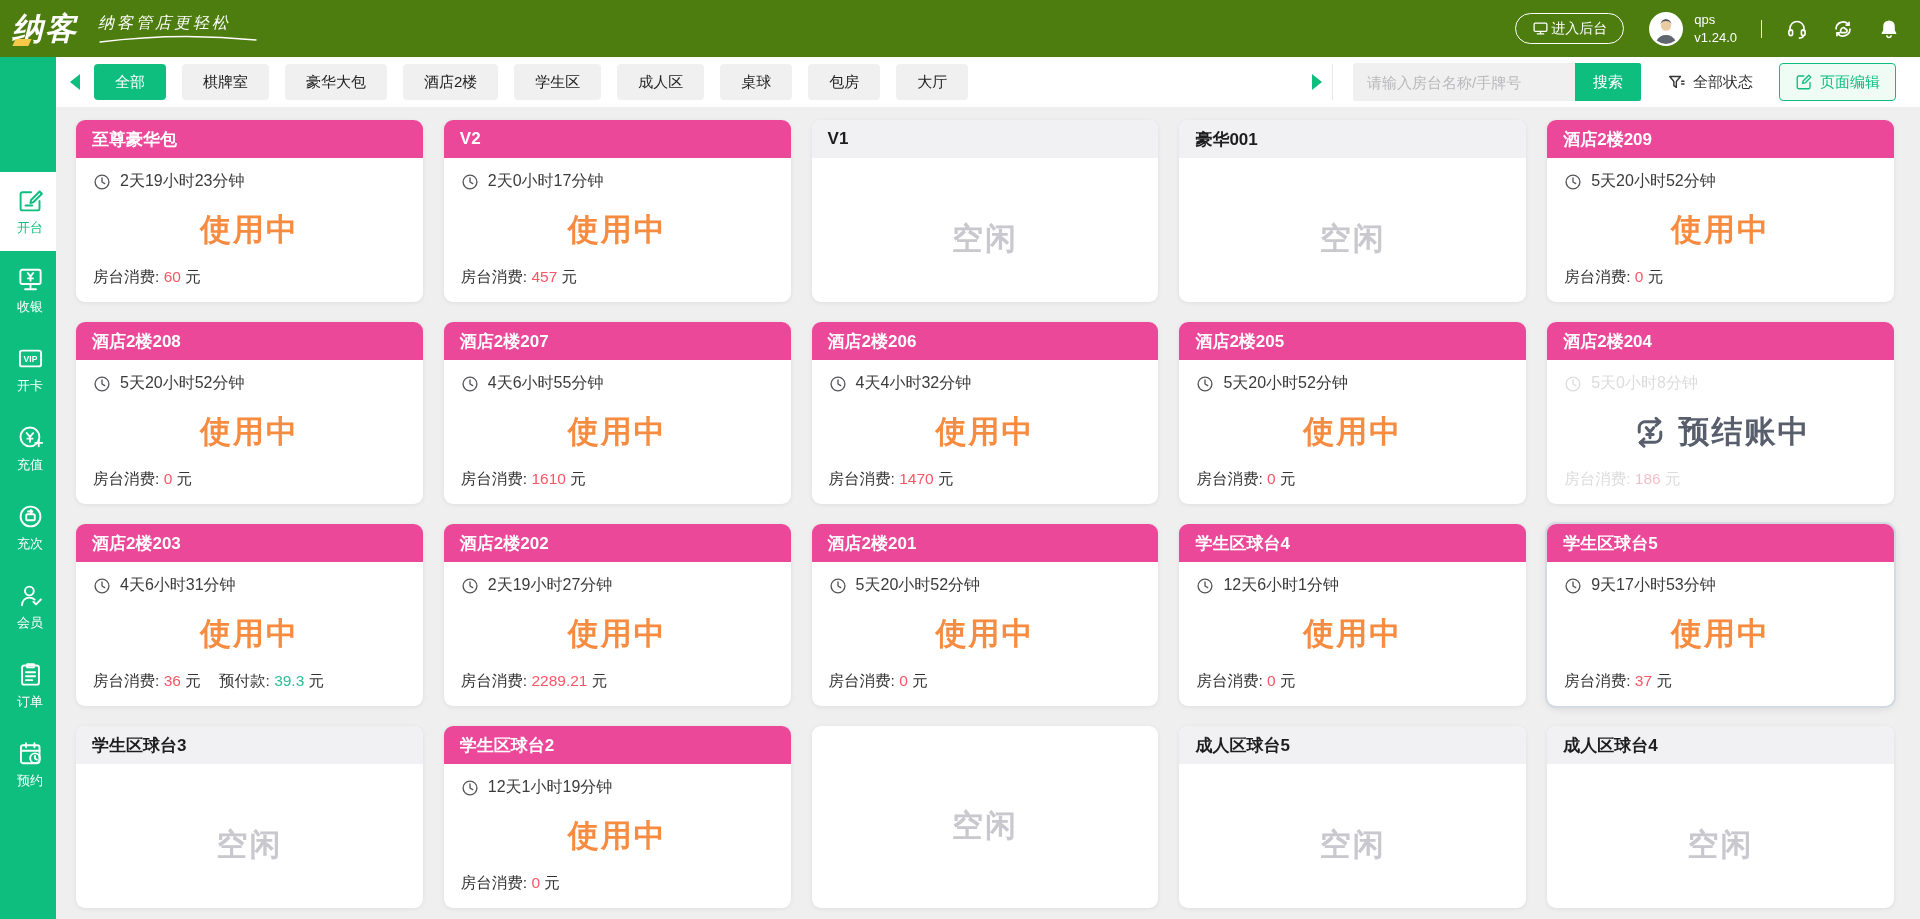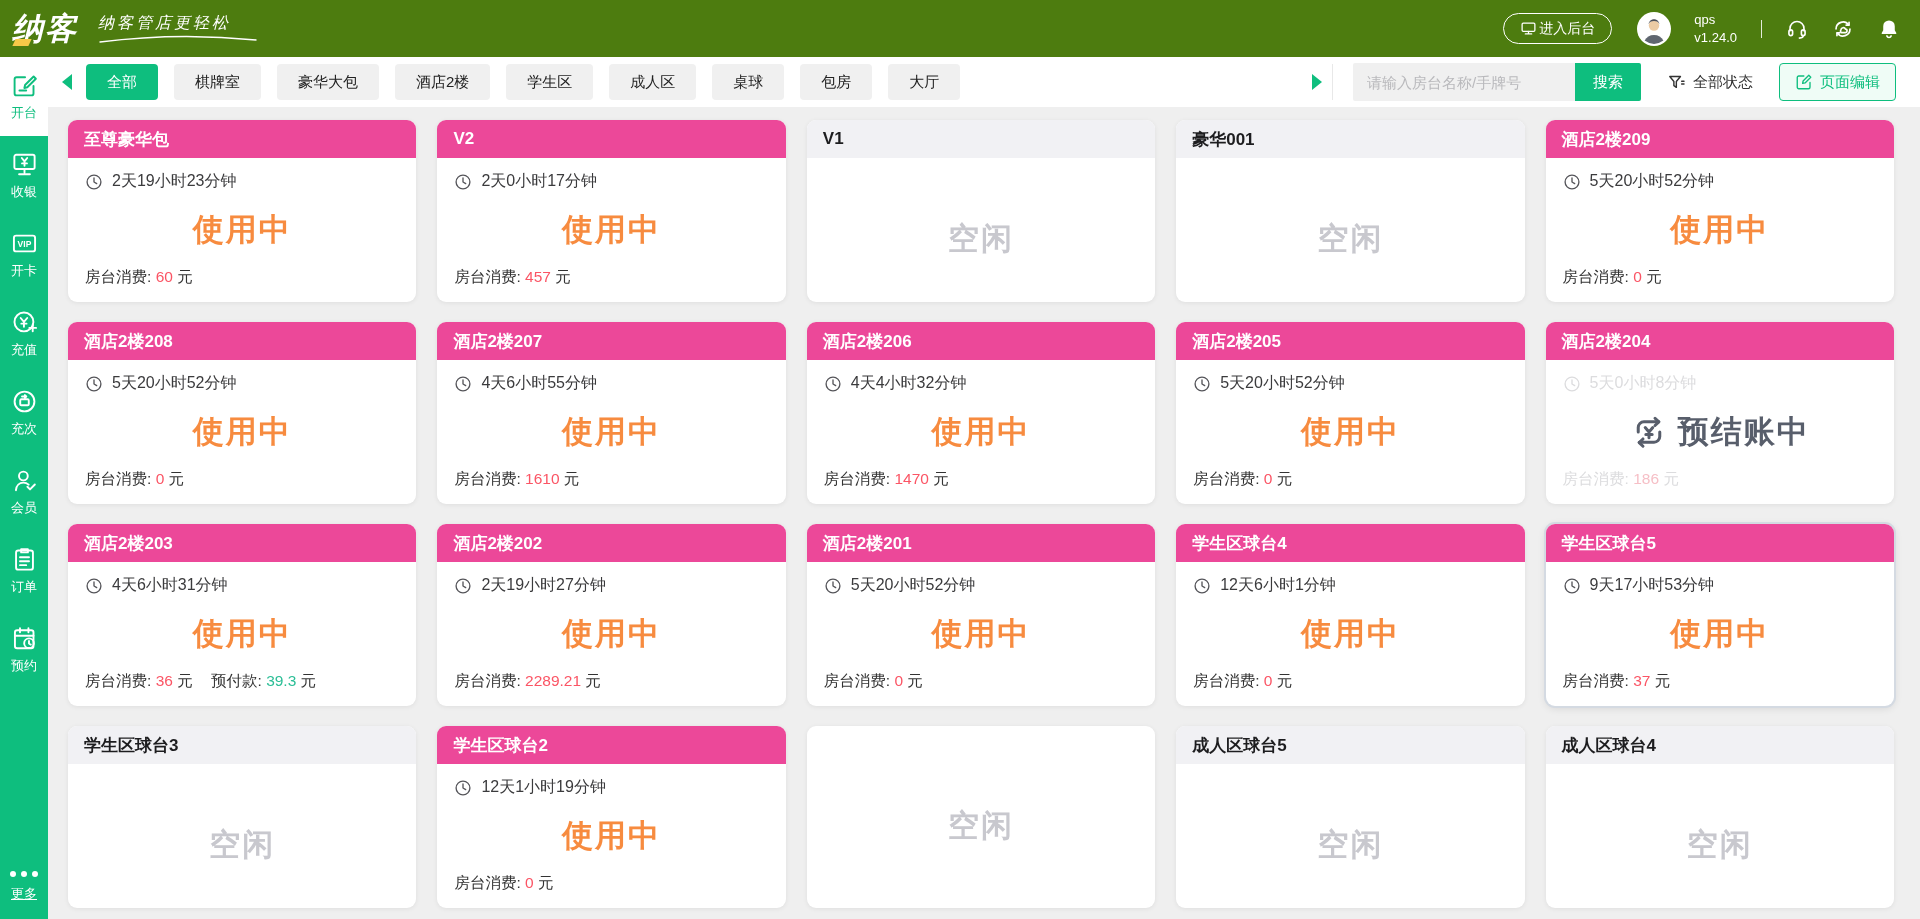--- a/index.html
+++ b/index.html
@@ -9,29 +9,29 @@
   
   .topbar { height:57px; background:#4d7c0f; display:flex; align-items:center; padding:0 20px 0 12px; flex:none; }
   .logo-wrap { display:flex; align-items:center; }
   .logo { position:relative; color:#fff; font-size:31px; font-weight:900; font-style:italic; letter-spacing:2px; line-height:1; }
   .logo-accent { position:absolute; left:2px; bottom:-2px; width:16px; height:7px; background:#F7C948; transform:skewX(-25deg); }
   .slogan-wrap { margin-left:20px; display:flex; flex-direction:column; }
   .slogan { color:#fff; font-size:16px; font-style:italic; letter-spacing:3px; }
   .swoosh { margin-top:1px; }
   .topbar-right { margin-left:auto; display:flex; align-items:center; gap:24px; }
   .pill-btn { display:flex; align-items:center; gap:2px; height:31px; padding:0 16px; border:1px solid #fff; border-radius:16px; color:#fff; font-size:14px; background:transparent; cursor:pointer; }
-  .user-block { display:flex; align-items:center; gap:22px; }
+  .user-block { display:flex; align-items:center; gap:10px; }
   .avatar-svg { width:36px; height:36px; }
   .user-texts { color:#fff; font-size:13px; line-height:1.35; text-align:left; }
   .v-divider { width:1px; height:18px; background:rgba(255,255,255,.85); }
   .hicon { width:22px; height:22px; color:#fff; cursor:pointer; }
 
   
   .main { flex:1; display:flex; min-height:0; }
-  .sidebar { width:48px; background:#0EBE7E; display:flex; flex-direction:column; align-items:center; flex:none; }
+  .sidebar { width:56px; background:#0EBE7E; display:flex; flex-direction:row; align-items:center; flex:none; }
   .sb-item { width:60px; height:79px; display:flex; flex-direction:column; align-items:center; justify-content:center; gap:5px; color:#fff; cursor:pointer; }
   .sb-item.active { background:#fff; color:#0EBE7E; }
   .sb-icon { width:27px; height:27px; }
   .sb-label { font-size:13px; }
   .sb-more { margin-top:auto; margin-bottom:16px; width:60px; display:flex; flex-direction:column; align-items:center; gap:8px; color:#fff; cursor:pointer;text-decoration:underline; }
   .dots { display:flex; gap:5px; }
   .dots span { width:6px; height:6px; border-radius:50%; background:#fff; }
 
   .content { flex:1; display:flex; flex-direction:column; min-width:0; }
 

